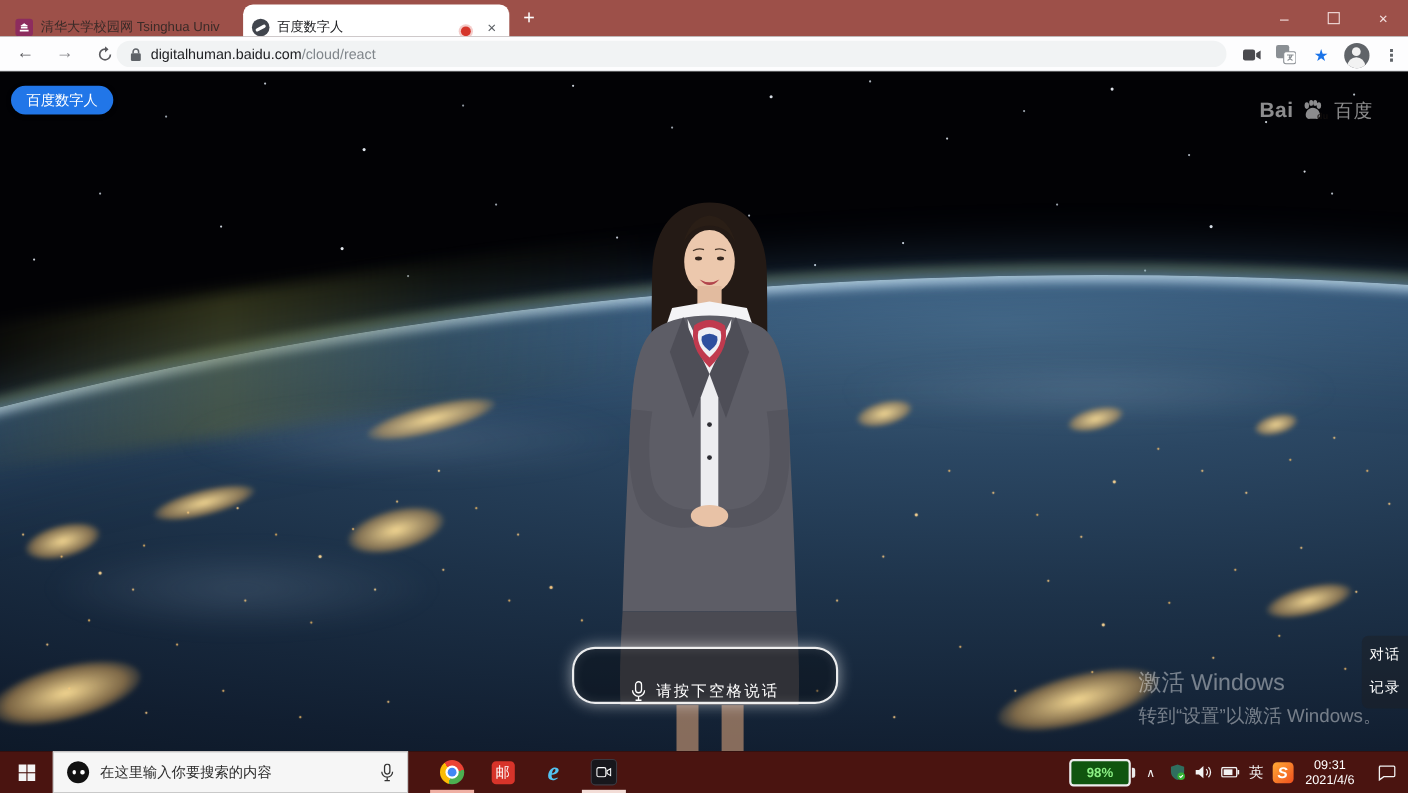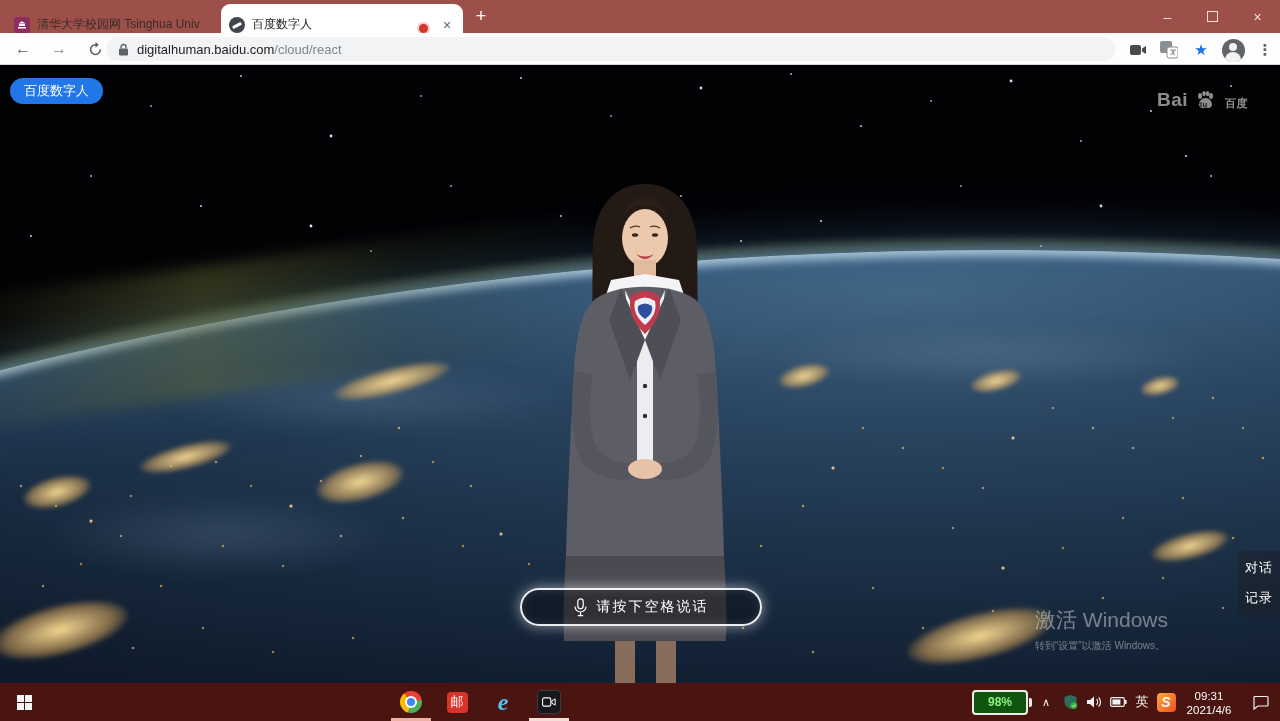--- a/index.html
+++ b/index.html
@@ -67,34 +67,34 @@
     760px 480px 1px 0 #f7c87e,802px 440px 1px 0 #ffce85,832px 402px 1px .5px #ffd894,862px 362px 1px 0 #f3bd6d,902px 382px 1px 0 #f7c87e,
     942px 402px 1px 0 #eab866,982px 422px 1px 0 #f7c87e,1012px 372px 1px .5px #ffd894,1052px 342px 1px 0 #f3bd6d,1092px 362px 1px 0 #f7c87e,
     1132px 382px 1px 0 #ffce85,1172px 352px 1px 0 #eab866,1212px 332px 1px 0 #f7c87e,1242px 362px 1px 0 #f3bd6d,1262px 392px 1px 0 #ffce85,
     952px 462px 1px 0 #f7c87e,1002px 502px 1px .5px #ffd894,1062px 482px 1px 0 #eab866,1122px 452px 1px 0 #f3bd6d,1182px 432px 1px 0 #f7c87e,
     1232px 472px 1px 0 #ffce85,872px 522px 1px 0 #f3bd6d,922px 562px 1px 0 #f7c87e,992px 545px 1px 0 #eab866,
     62px 560px 1px 0 #f7c87e,132px 582px 1px 0 #ffce85,202px 562px 1px 0 #f3bd6d,272px 586px 1px 0 #eab866,352px 572px 1px 0 #f7c87e,
     742px 562px 1px 0 #f3bd6d,812px 586px 1px 0 #ffce85,1102px 532px 1px 0 #f7c87e,1162px 512px 1px 0 #eab866,1222px 542px 1px 0 #f3bd6d;}
 
   .assist-btn{position:absolute;left:10px;top:13px;height:26px;padding:0 14px;border-radius:14px;background:#2176e8;
     color:#fff;font-size:13px;display:flex;align-items:center;cursor:pointer;box-shadow:0 1px 4px rgba(0,0,0,.5);}
-  .baidu-logo{position:absolute;right:32px;top:24px;display:flex;align-items:flex-end;gap:7px;color:rgba(255,255,255,.55);
+  .baidu-logo{position:absolute;right:32px;top:24px;display:flex;align-items:center;gap:7px;color:rgba(255,255,255,.55);
     font-weight:bold;font-size:19px;letter-spacing:.5px;}
-  .baidu-logo .cn{font-size:11px;font-weight:bold;margin-left:2px;}
+  .baidu-logo .cn{font-size:17px;font-weight:normal;margin-left:2px;}
   .paw{width:21px;height:21px;position:relative;display:inline-block;}
-  .mic-pill{position:absolute;left:520px;top:523px;width:242px;height:38px;border-radius:21px;box-sizing:border-box;
-    border:2px solid rgba(255,255,255,.92);background:rgba(8,10,14,.38);display:flex;align-items:center;justify-content:center;gap:10px;
+  .mic-pill{position:absolute;left:520px;top:523px;width:242px;height:52px;border-radius:21px;box-sizing:border-box;
+    border:2px solid rgba(255,255,255,.92);background:rgba(8,10,14,.38);display:flex;align-items:flex-end;justify-content:center;gap:10px;
     box-shadow:0 0 14px rgba(255,255,255,.55), inset 0 0 10px rgba(255,255,255,.12);cursor:pointer;}
   .mic-pill .lbl{color:#fff;font-size:14px;letter-spacing:2px;}
-  .side-tabs{position:absolute;right:0;top:486px;width:42px;padding:8px 0 10px;background:rgba(28,30,36,.45);border-radius:6px 0 0 6px;
+  .side-tabs{position:absolute;right:0;top:513px;width:42px;padding:8px 0 10px;background:rgba(28,30,36,.45);border-radius:6px 0 0 6px;
     display:flex;flex-direction:column;gap:12px;align-items:center;margin-left:19px;}
   .side-tab{color:#fff;font-size:13px;cursor:pointer;letter-spacing:1px;}
   .watermark{position:absolute;left:1035px;top:541px;color:rgba(255,255,255,.42);}
   .watermark .t1{font-size:21px;}
-  .watermark .t2{font-size:10px;margin-top:5px;}
+  .watermark .t2{font-size:17px;margin-top:5px;}
 
   
   .person{position:absolute;left:535px;top:115px;width:220px;height:503px;}
 
   
   .taskbar{position:absolute;left:0;top:683px;width:1280px;height:38px;background:#4a1410;}
   .startbtn{position:absolute;left:0;top:0;width:48px;height:38px;display:flex;align-items:center;justify-content:center;cursor:pointer;}
   .winlogo{width:15px;height:15px;display:grid;grid-template-columns:7px 7px;grid-template-rows:7px 7px;gap:1px;}
   .winlogo span{background:#f4f4f4;}
   .searchbox{position:absolute;left:48px;top:0;width:323px;height:38px;background:#f6f6f6;border:1px solid #c9c9c9;box-sizing:border-box;
@@ -290,20 +290,30 @@
 
   <div class="taskbar">
     <div class="startbtn">
       <span class="winlogo">
           <span></span>
           <span></span>
           <span></span>
           <span></span>
         </span>
     </div>
+    <div class="searchbox">
+      <span class="robot"></span>
+      <span class="search-text">在这里输入你要搜索的内容</span>
+      <span style="display:inline-flex">
+        <svg width="12" height="17" viewBox="0 0 13 19" aria-hidden="true">
+            <rect x="3.8" y="0.8" width="5.4" height="10" rx="2.7" fill="none" stroke="#333" stroke-width="1.3"></rect>
+            <path d="M1 8.5a5.5 5.5 0 0 0 11 0 M6.5 14v3.4 M3.8 17.6h5.4" stroke="#333" stroke-width="1.3" fill="none"></path>
+          </svg>
+      </span>
+    </div>
     <div class="task-apps">
       <span class="appcell running">
           <span class="chrome-ic"></span>
         </span>
       <span class="appcell">
           <span class="mail-ic">邮</span>
         </span>
       <span class="appcell">
           <span class="ie-ic">e</span>
         </span>

